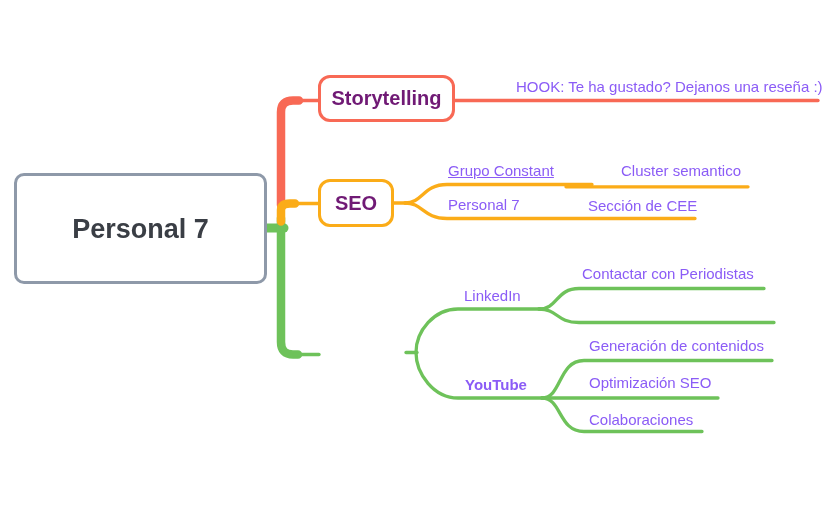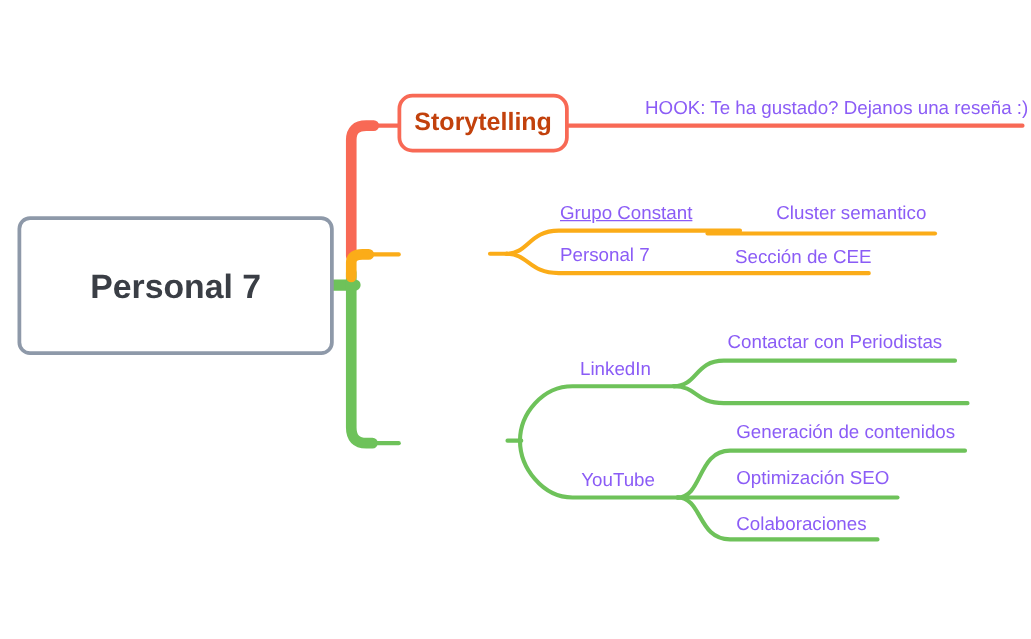--- a/index.html
+++ b/index.html
@@ -33,21 +33,21 @@
   .thin  { stroke-width: 3.3; }
 
   .node {
     position: absolute;
     box-sizing: border-box;
     background: #ffffff;
     display: flex;
     flex-direction: column;
     align-items: center;
     justify-content: center;
-    color: #c2410c;
+    color: #701a75;
     white-space: nowrap;
   }
   .node-root {
     left: 14px; top: 173px;
     width: 253px; height: 111px;
     border: 3px solid #8e99a9;
     border-radius: 10px;
     font-size: 27px;
     font-weight: 700;
     line-height: 38px;
@@ -82,21 +82,21 @@
     white-space: nowrap;
   }
   .lf-hook          { left: 516px; top: 78px; }
   .lf-grupo         { left: 448px; top: 162px; text-decoration: underline; }
   .lf-cluster       { left: 621px; top: 162px; }
   .lf-personal7     { left: 448px; top: 196px; }
   .lf-seccion       { left: 588px; top: 197px; }
   .lf-linkedin      { left: 464px; top: 287px; }
   .lf-periodistas   { left: 582px; top: 265px; }
   .lf-asociasiones  { left: 589px; top: 304px; }
-  .lf-youtube       { left: 465px; top: 376px; }
+  .lf-youtube       { left: 465px; top: 376px; font-weight: bold; }
   .lf-generacion    { left: 589px; top: 337px; }
   .lf-optimizacion  { left: 589px; top: 374px; }
   .lf-colaboraciones{ left: 589px; top: 411px; }
 </style>
 </head>
 <body>
 
 <div class="stage">
 
   <svg class="connector-layer" width="825" height="511" viewBox="0 0 825 511" xmlns="http://www.w3.org/2000/svg">
@@ -125,20 +125,23 @@
     <path class="c-yellow thin" d="M 405 203 C 423 203 423 218.5 447 218.5 H 695"></path>
   </svg>
 
   <div class="node node-root">
     <div>Personal 7</div>
   </div>
 
   <div class="node node-branch node-storytelling">
     <span>Storytelling</span>
   </div>
+  <div class="node node-branch node-seo">
+    <span>SEO</span>
+  </div>
 
   <div class="leaf lf-hook">HOOK: Te ha gustado? Dejanos una reseña :)</div>
 
   <div class="leaf lf-grupo">Grupo Constant</div>
   <div class="leaf lf-cluster">Cluster semantico</div>
   <div class="leaf lf-personal7">Personal 7</div>
   <div class="leaf lf-seccion">Sección de CEE</div>
 
   <div class="leaf lf-linkedin">LinkedIn</div>
   <div class="leaf lf-periodistas">Contactar con Periodistas</div>

